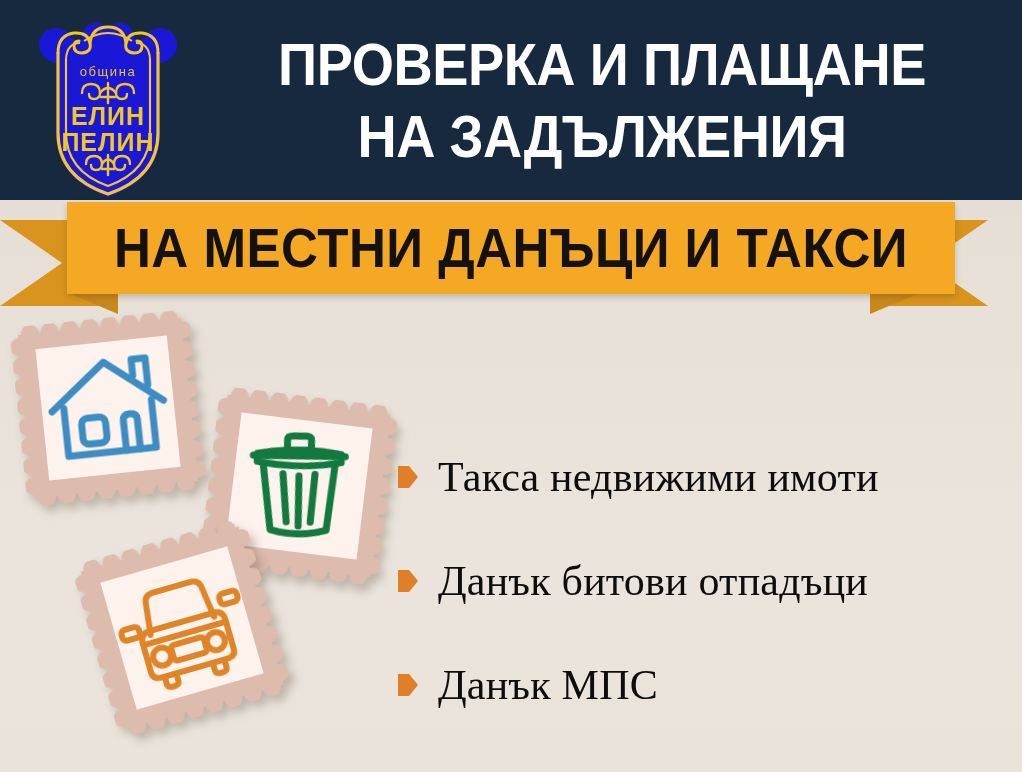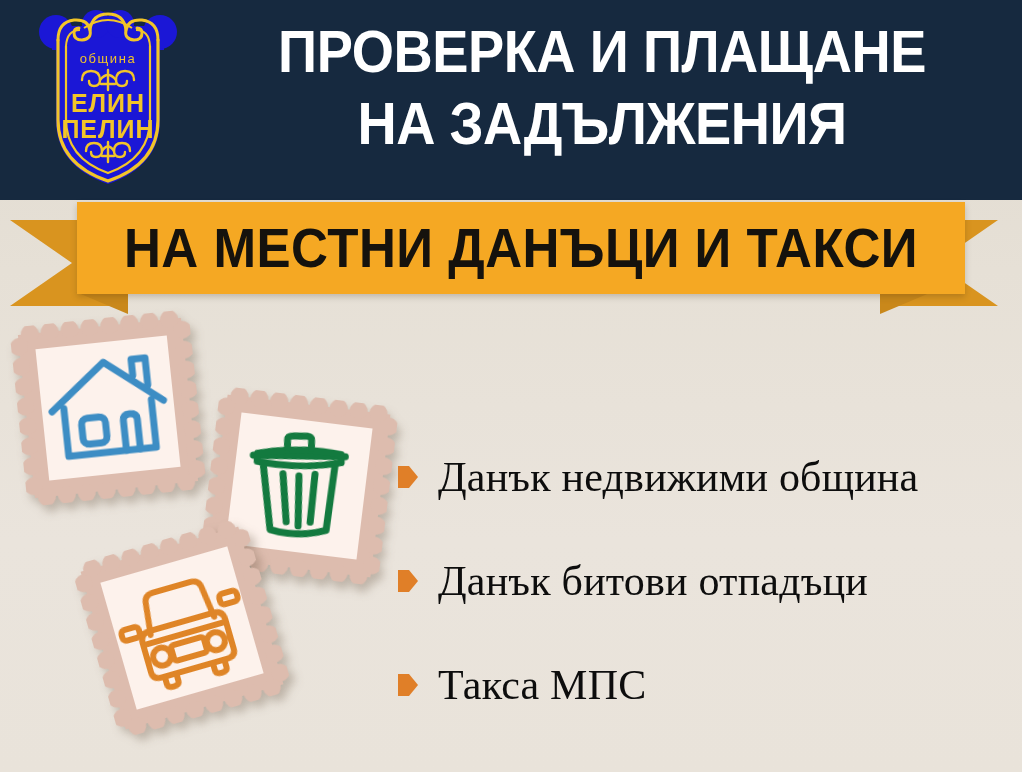--- a/index.html
+++ b/index.html
@@ -20,21 +20,21 @@
   
   #header-band {
     position: absolute;
     left: 0; top: 0;
     width: 1022px;
     height: 200px;
     background: #16293f;
   }
   #header-inner {
     position: absolute;
-    left: 0; top: 0;
+    left: 0; top: 13px;
     width: 824px; height: 200px;
   }
 
   
   #crest {
     position: absolute;
     left: 34px;
     top: 8px;
     width: 148px;
     height: 180px;
@@ -55,21 +55,21 @@
     line-height: 72px;
     letter-spacing: -0.5px;
     transform: scaleX(0.92);
     transform-origin: center top;
   }
   #header-title .line { display: block; white-space: nowrap; }
 
   
   #ribbon {
     position: absolute;
-    left: 10px;
+    left: 0;
     top: 196px;
     width: 988px;
     height: 112px;
     text-align: center;
   }
   .ribbon-tail {
     position: absolute;
     top: 24px;
     width: 116px;
     height: 86px;
@@ -386,25 +386,25 @@
         <path d="M110 132 L110 140 Q110 144 116 144 Q122 144 122 140 L122 132"></path>
         <rect x="30" y="76" width="18" height="11" rx="4"></rect>
         <rect x="134" y="68" width="18" height="11" rx="4"></rect>
       </g>
     </svg>
   </div>
 
   <div id="bullet-list">
     <div class="bullet-row">
       <span class="bullet-marker"></span>
-      <span class="bullet-label">Данък недвижими община</span>
+      <span class="bullet-label">Такса недвижими имоти</span>
     </div>
     <div class="bullet-row">
       <span class="bullet-marker"></span>
       <span class="bullet-label">Данък битови отпадъци</span>
     </div>
     <div class="bullet-row">
       <span class="bullet-marker"></span>
-      <span class="bullet-label">Такса МПС</span>
+      <span class="bullet-label">Данък МПС</span>
     </div>
   </div>
 
 </div>
 
 </body></html>

